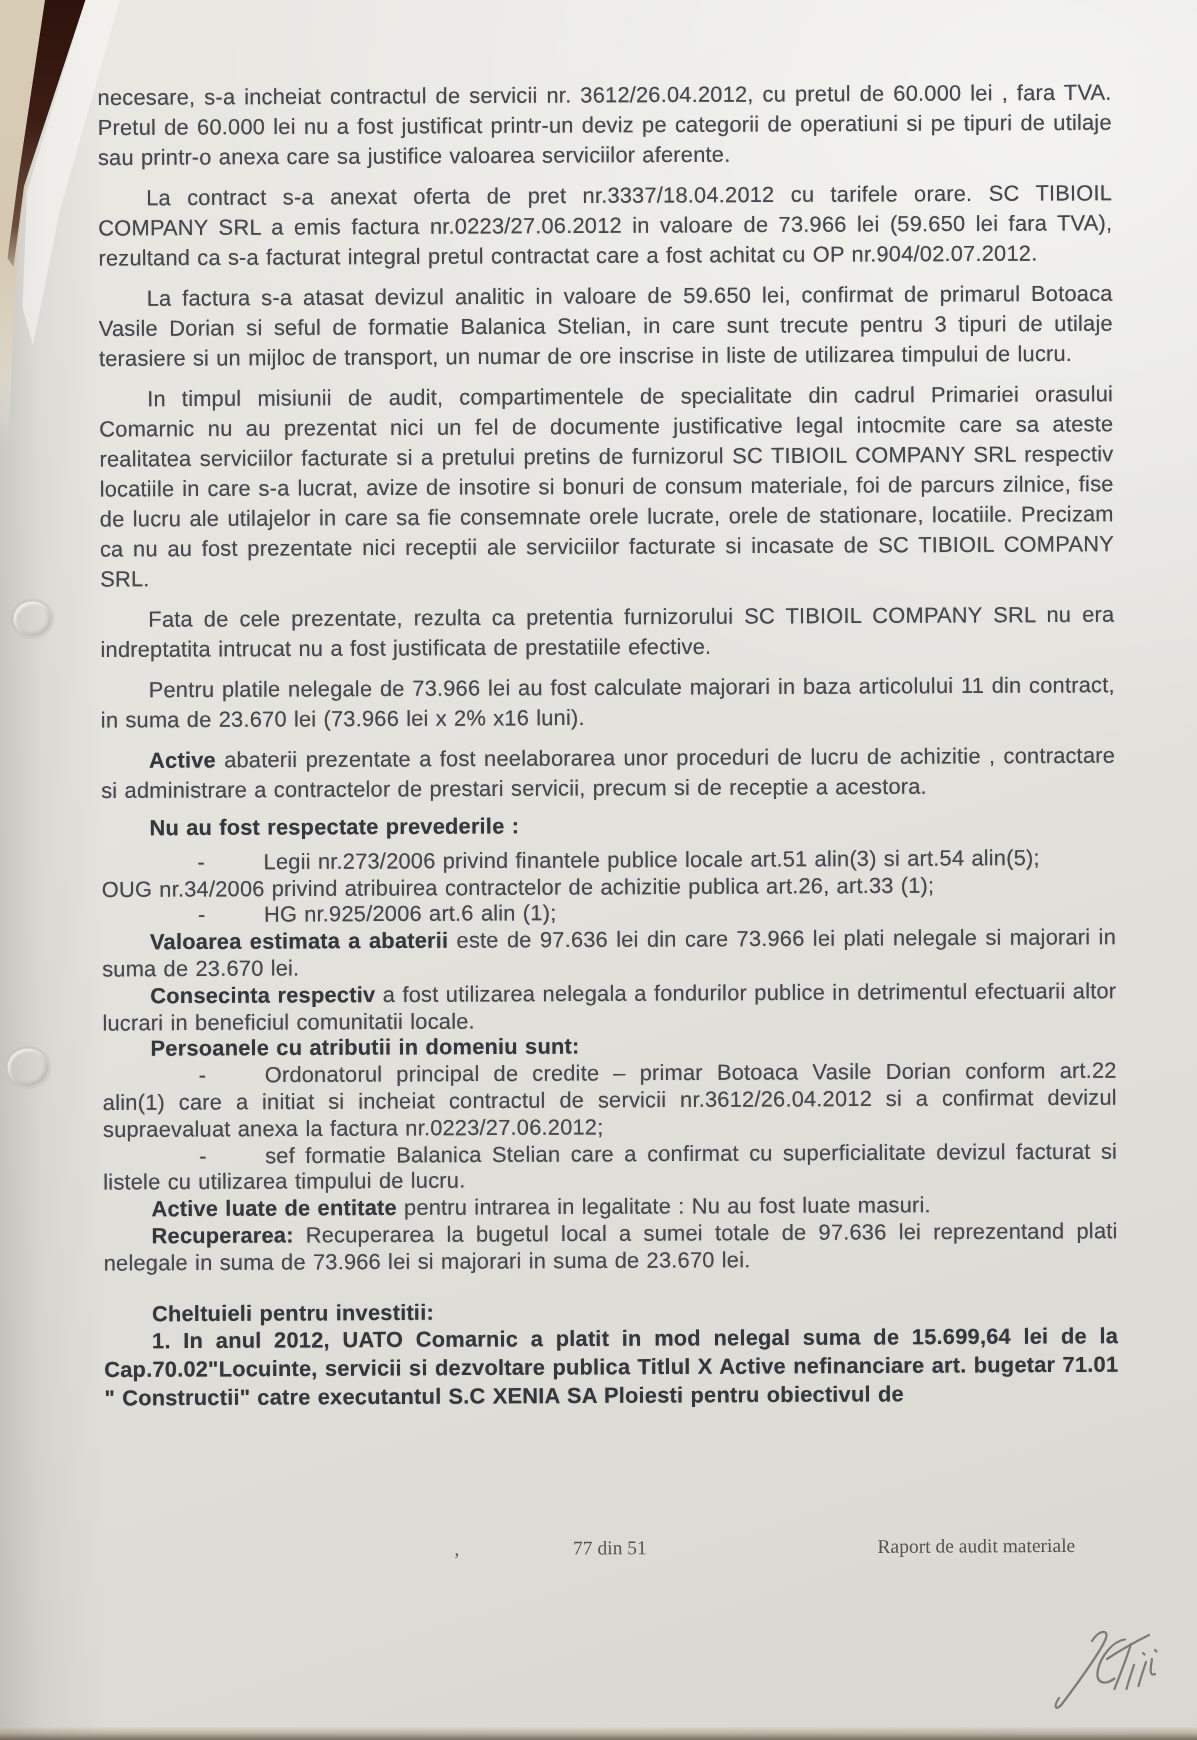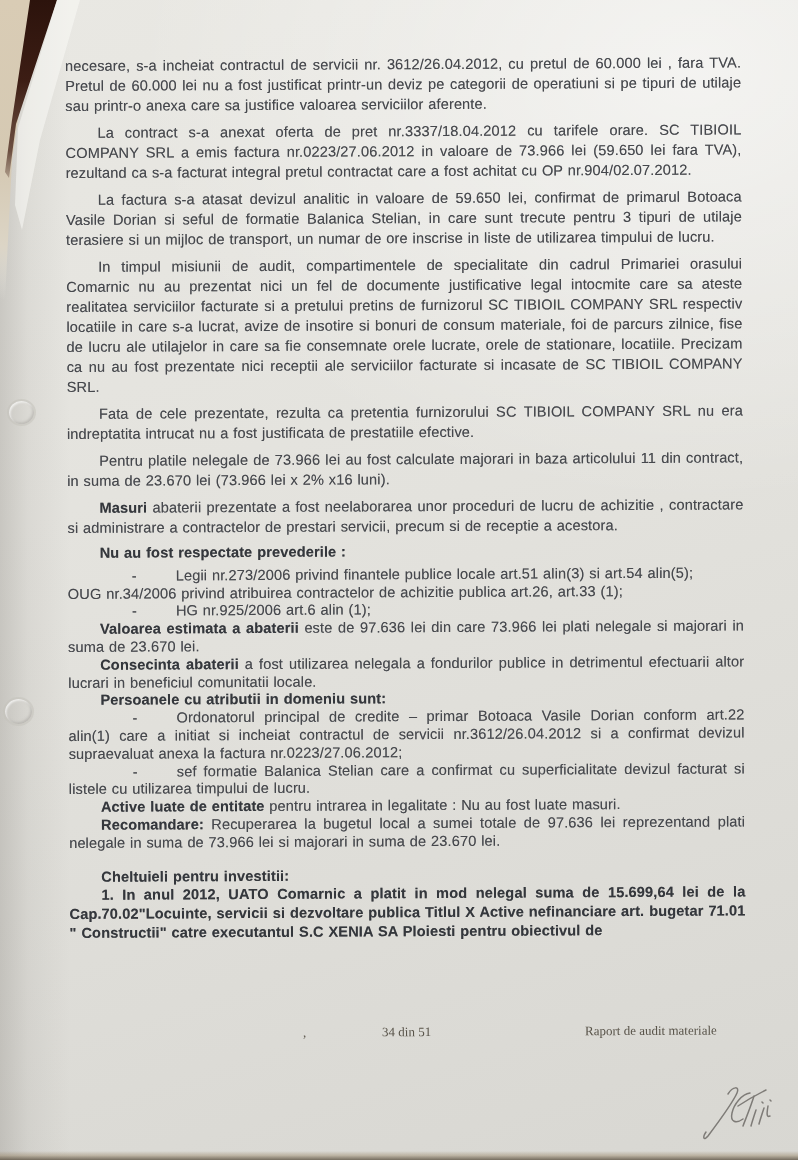--- a/index.html
+++ b/index.html
@@ -104,47 +104,47 @@
 
   <div class="content">
 
     <div class="sec-a">
       <p class="noind">necesare, s-a incheiat contractul de servicii nr. 3612/26.04.2012, cu pretul de 60.000 lei , fara TVA. Pretul de 60.000 lei nu a fost justificat printr-un deviz pe categorii de operatiuni si pe tipuri de utilaje sau printr-o anexa care sa justifice valoarea serviciilor aferente.</p>
       <p>La contract s-a anexat oferta de pret nr.3337/18.04.2012 cu tarifele orare. SC TIBIOIL COMPANY SRL a emis factura nr.0223/27.06.2012 in valoare de 73.966 lei (59.650 lei fara TVA), rezultand ca s-a facturat integral pretul contractat care a fost achitat cu OP nr.904/02.07.2012.</p>
       <p>La factura s-a atasat devizul analitic in valoare de 59.650 lei, confirmat de primarul Botoaca Vasile Dorian si seful de formatie Balanica Stelian, in care sunt trecute pentru 3 tipuri de utilaje terasiere si un mijloc de transport, un numar de ore inscrise in liste de utilizarea timpului de lucru.</p>
       <p>In timpul misiunii de audit, compartimentele de specialitate din cadrul Primariei orasului Comarnic nu au prezentat nici un fel de documente justificative legal intocmite care sa ateste realitatea serviciilor facturate si a pretului pretins de furnizorul SC TIBIOIL COMPANY SRL respectiv locatiile in care s-a lucrat, avize de insotire si bonuri de consum materiale, foi de parcurs zilnice, fise de lucru ale utilajelor in care sa fie consemnate orele lucrate, orele de stationare, locatiile. Precizam ca nu au fost prezentate nici receptii ale serviciilor facturate si incasate de SC TIBIOIL COMPANY SRL.</p>
       <p>Fata de cele prezentate, rezulta ca pretentia furnizorului SC TIBIOIL COMPANY SRL nu era indreptatita intrucat nu a fost justificata de prestatiile efective.</p>
       <p>Pentru platile nelegale de 73.966 lei au fost calculate majorari in baza articolului 11 din contract, in suma de 23.670 lei (73.966 lei x 2% x16 luni).</p>
-      <p><b class="lead">Masuri</b><span> abaterii prezentate a fost neelaborarea unor proceduri de lucru de achizitie , contractare si administrare a contractelor de prestari servicii, precum si de receptie a acestora.</span></p>
+      <p><b class="lead">Active</b><span> abaterii prezentate a fost neelaborarea unor proceduri de lucru de achizitie , contractare si administrare a contractelor de prestari servicii, precum si de receptie a acestora.</span></p>
     </div>
 
     <div class="sec-b">
       <p class="hd bold">Nu au fost respectate prevederile :</p>
       <p class="li"><span class="dash">-</span><span class="tab"></span><span>Legii nr.273/2006 privind finantele publice locale art.51 alin(3) si art.54 alin(5);</span></p>
       <p class="li flush"><span>OUG nr.34/2006 privind atribuirea contractelor de achizitie publica art.26, art.33 (1);</span></p>
       <p class="li"><span class="dash">-</span><span class="tab"></span><span>HG nr.925/2006 art.6 alin (1);</span></p>
       <p><b class="lead">Valoarea estimata a abaterii</b><span> este de 97.636 lei din care 73.966 lei plati nelegale si majorari in suma de 23.670 lei.</span></p>
-      <p><b class="lead">Consecinta abaterii</b><span> a fost utilizarea nelegala a fondurilor publice in detrimentul efectuarii altor lucrari in beneficiul comunitatii locale.</span></p>
+      <p><b class="lead">Consecinta respectiv</b><span> a fost utilizarea nelegala a fondurilor publice in detrimentul efectuarii altor lucrari in beneficiul comunitatii locale.</span></p>
       <p class="bold">Persoanele cu atributii in domeniu sunt:</p>
       <p class="li"><span class="dash">-</span><span class="tab"></span><span>Ordonatorul principal de credite – primar Botoaca Vasile Dorian conform art.22 alin(1) care a initiat si incheiat contractul de servicii nr.3612/26.04.2012 si a confirmat devizul supraevaluat anexa la factura nr.0223/27.06.2012;</span></p>
       <p class="li"><span class="dash">-</span><span class="tab"></span><span>sef formatie Balanica Stelian care a confirmat cu superficialitate devizul facturat si listele cu utilizarea timpului de lucru.</span></p>
       <p><b class="lead">Active luate de entitate</b><span> pentru intrarea in legalitate : Nu au fost luate masuri.</span></p>
-      <p><b class="lead">Recomandare:</b><span> Recuperarea la bugetul local a sumei totale de 97.636 lei reprezentand plati nelegale in suma de 73.966 lei si majorari in suma de 23.670 lei.</span></p>
+      <p><b class="lead">Recuperarea:</b><span> Recuperarea la bugetul local a sumei totale de 97.636 lei reprezentand plati nelegale in suma de 73.966 lei si majorari in suma de 23.670 lei.</span></p>
     </div>
 
     <div class="sec-c">
       <p class="bold">Cheltuieli pentru investitii:</p>
       <p class="invest">1. In anul 2012, UATO Comarnic a platit in mod nelegal suma de 15.699,64 lei de la Cap.70.02"Locuinte, servicii si dezvoltare publica Titlul X Active nefinanciare art. bugetar 71.01 " Constructii" catre executantul S.C XENIA SA Ploiesti  pentru obiectivul de</p>
     </div>
 
   </div>
 
   <div class="footer">
     <span class="f-mark">,</span>
-    <span class="f-page">34 din 51</span>
+    <span class="f-page">77 din 51</span>
     <span class="f-label">Raport de audit  materiale</span>
   </div>
 
   <svg class="signature" width="100" height="75" viewBox="0 0 100 75" aria-hidden="true">
     <g fill="none" stroke="#75726e" stroke-width="1.5" stroke-linecap="round" opacity="0.9">
       <path d="M38,14 C43,6 50,6 47,13 C43,22 30,40 18,56 C14,61 12,58 16,52"></path>
       <path d="M60,13 C52,14 44,24 42,33 C40,42 46,44 53,39"></path>
       <path d="M64,16 C61,26 56,38 53,46"></path>
       <path d="M48,26 C57,20 68,14 76,10"></path>
       <path d="M66,30 C64,36 62,42 61,46"></path>

